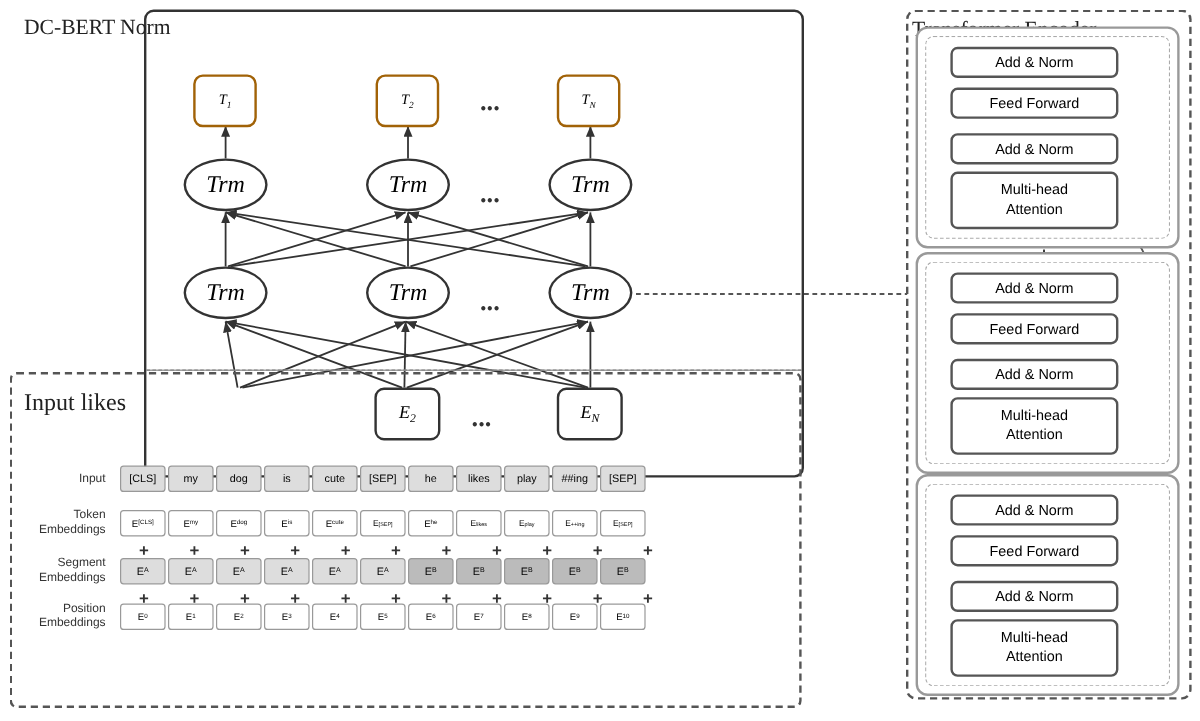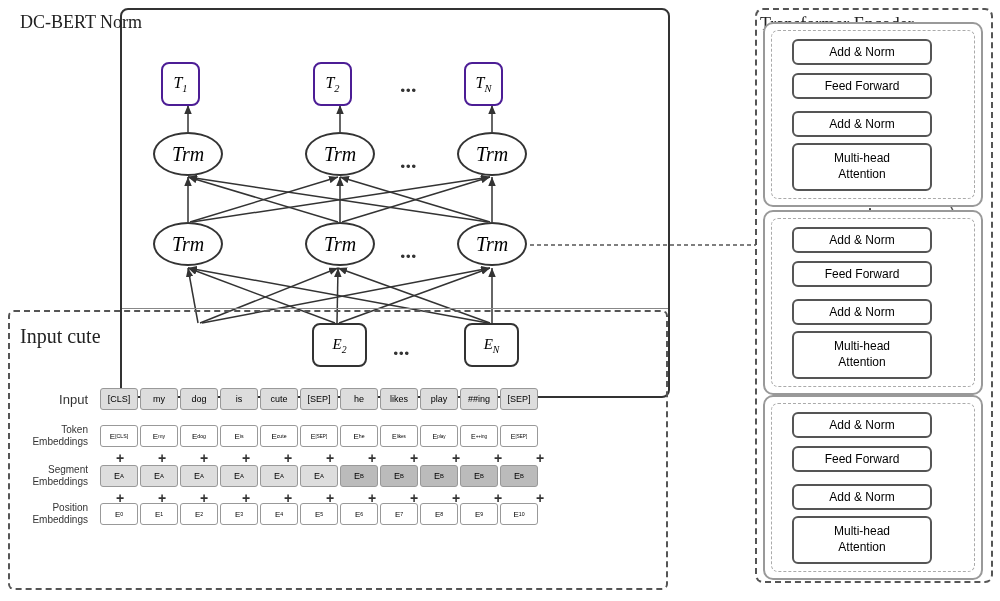--- a/index.html
+++ b/index.html
@@ -91,29 +91,29 @@
       display: flex;
       align-items: center;
       justify-content: center;
       font-size: 20px;
       font-style: italic;
     }
 
     
     .t-node {
       position: absolute;
-      width: 39px;
+      width: 53px;
       height: 44px;
-      border: 2px solid #4c1d95;
+      border: 2px solid #a16207;
       border-radius: 8px;
       background: white;
       display: flex;
       align-items: center;
       justify-content: center;
-      font-size: 16px;
+      font-size: 12px;
       font-style: italic;
     }
 
     
     .e-node {
       position: absolute;
       width: 55px;
       height: 44px;
       border: 2px solid #333;
       border-radius: 8px;
@@ -262,21 +262,21 @@
     <path d="M 940 383 C 962 383 962 450 940 450" fill="none" stroke="#555" stroke-width="1.5" marker-end="url(#arrowhead-sm)"></path>
 
     <path d="M 940 410 C 963 410 963 480 940 480" fill="none" stroke="#555" stroke-width="1.5"></path>
     <path d="M 940 550 C 963 550 963 497 940 497" fill="none" stroke="#555" stroke-width="1.5"></path>
   </svg>
 
   <div class="dcbert-box"></div>
   <span class="dcbert-title">DC-BERT Norm</span>
 
   <div class="input-layer-box"></div>
-  <span class="input-layer-title">Input cute</span>
+  <span class="input-layer-title">Input likes</span>
 
   <div class="transformer-box"></div>
   <span class="transformer-title">Transformer Encoder</span>
 
   <div class="t-node" style="left:161px; top:62px;">
     <span>T<sub>1</sub></span>
   </div>
   <div class="t-node" style="left:313px; top:62px;">
     <span>T<sub>2</sub></span>
   </div>
@@ -300,21 +300,21 @@
     <span>E<sub>2</sub></span>
   </div>
   <div class="dots" style="left:393px; top:335px;">...</div>
   <div class="e-node" style="left:464px; top:323px;">
     <span>E<sub>N</sub></span>
   </div>
 
   <div style="position:absolute; top:308px; left:122px; width:546px; height:1px; background:#888; border-top: 1px dashed #888;"></div>
 
   <div style="position:absolute; top:388px; left:18px; display:flex; align-items:center; gap:4px;">
-    <span style="font-size:13px; color:#333; width:70px; text-align:right; font-family:Arial,sans-serif;">Input</span>
+    <span style="font-size:10px; color:#333; width:70px; text-align:right; font-family:Arial,sans-serif;">Input</span>
     <div style="display:flex; gap:2px; margin-left:8px;">
       <div class="input-cell">[CLS]</div>
       <div class="input-cell">my</div>
       <div class="input-cell">dog</div>
       <div class="input-cell">is</div>
       <div class="input-cell">cute</div>
       <div class="input-cell">[SEP]</div>
       <div class="input-cell">he</div>
       <div class="input-cell">likes</div>
       <div class="input-cell">play</div>

